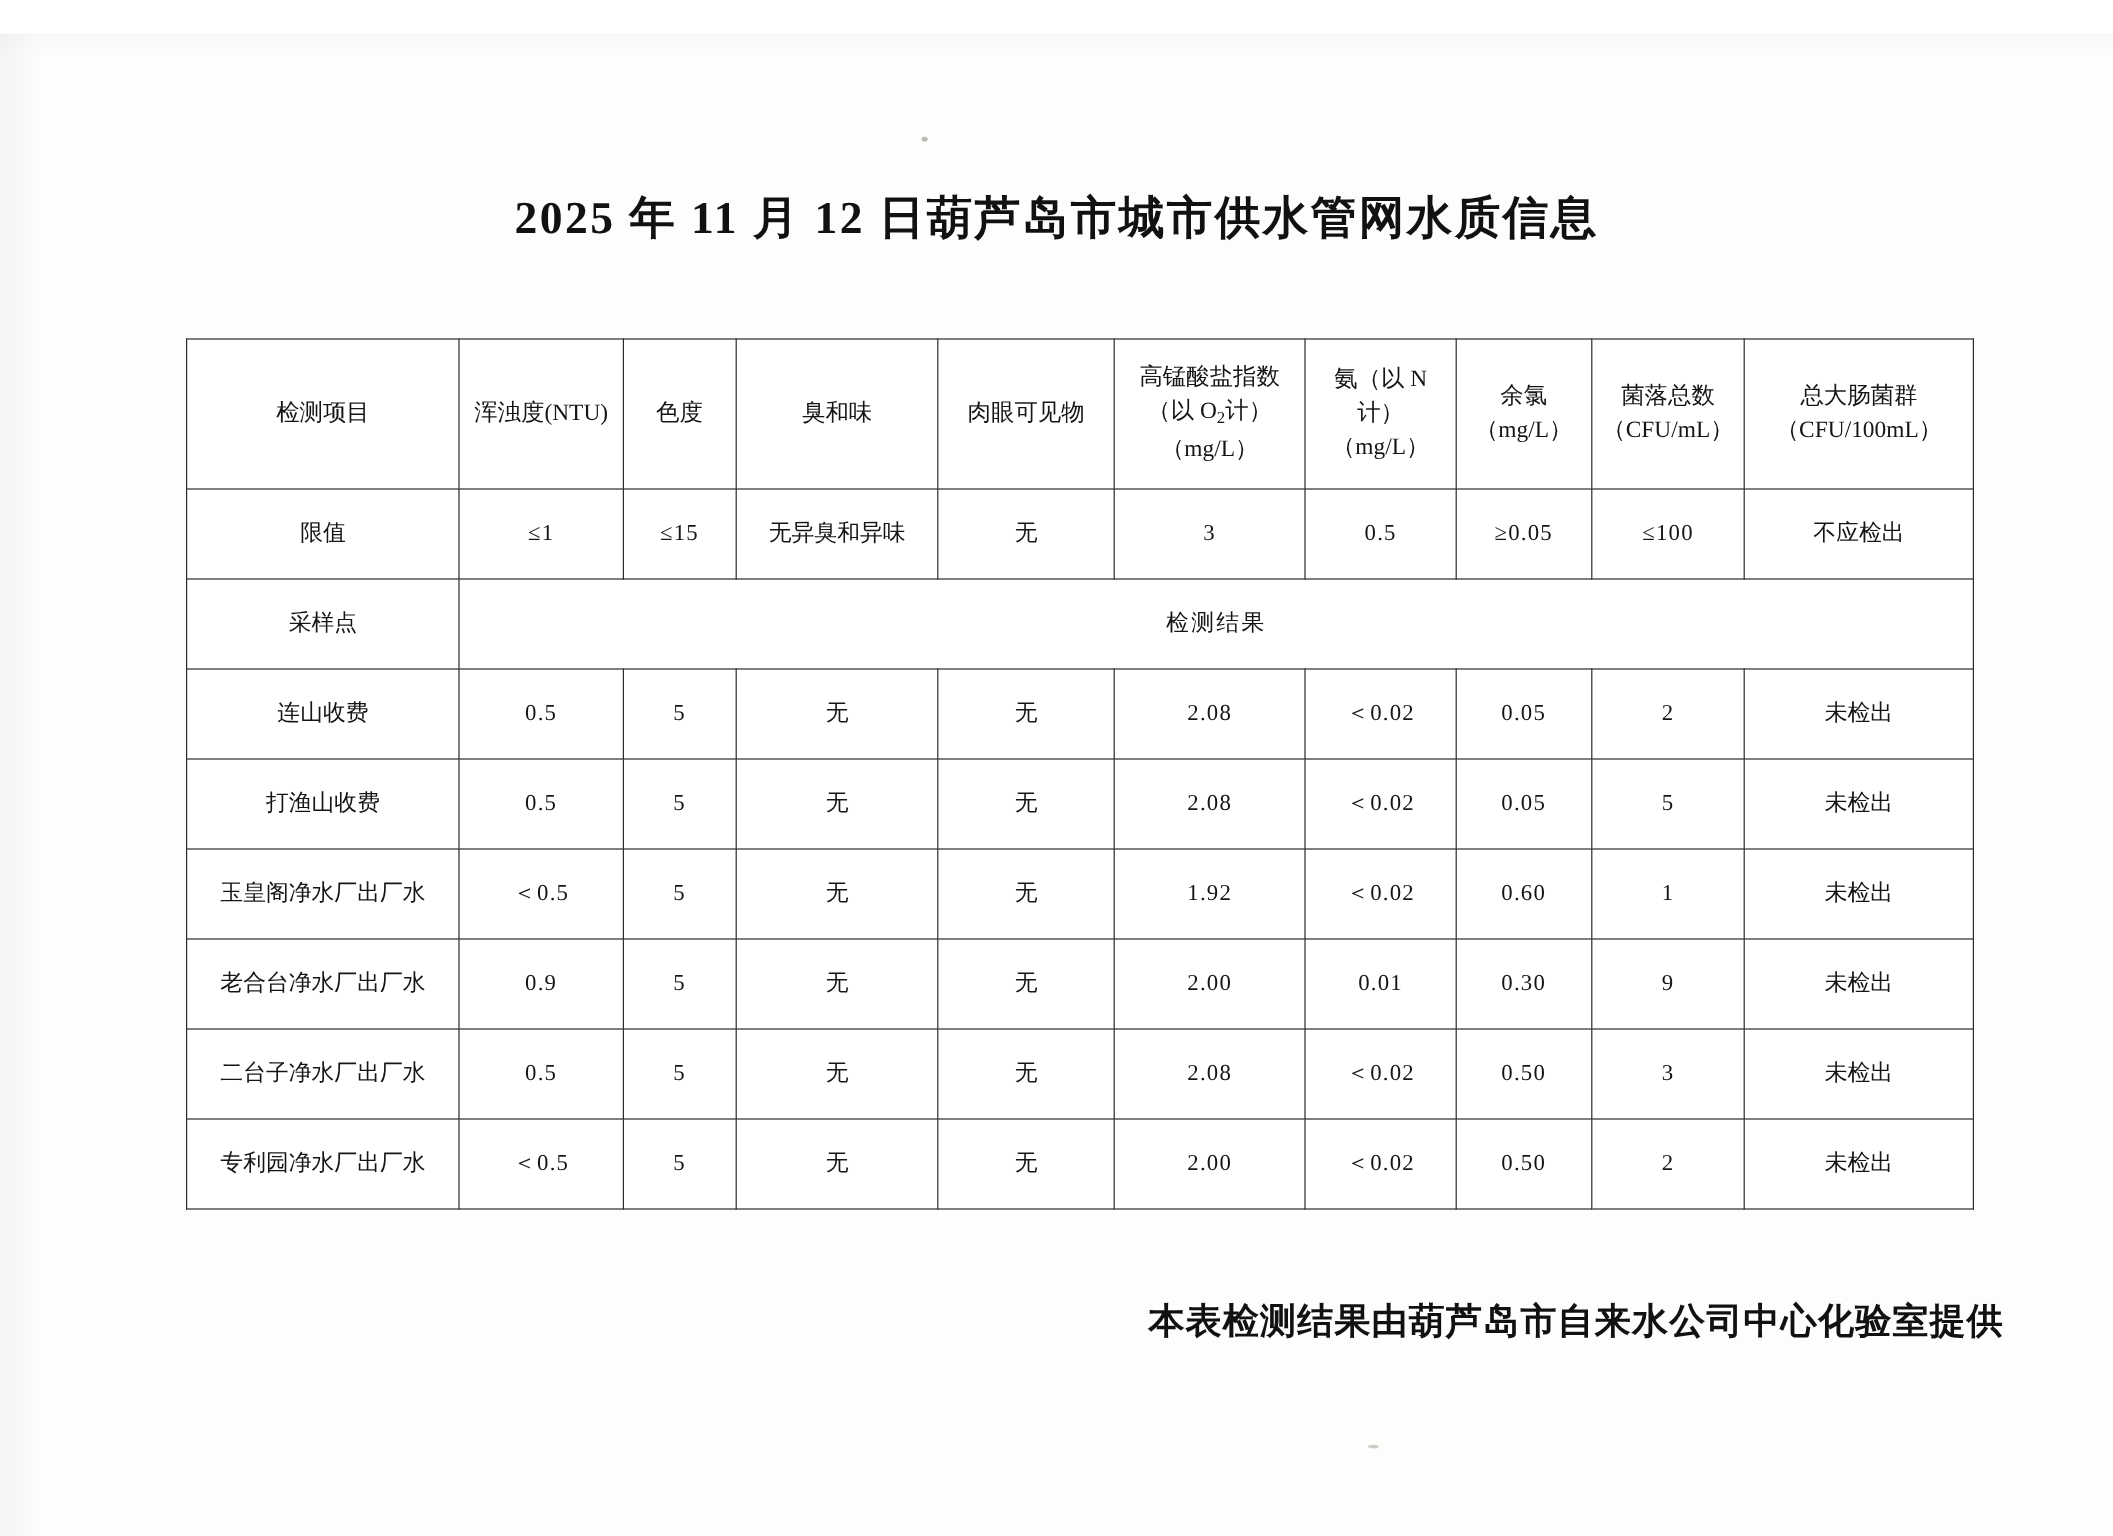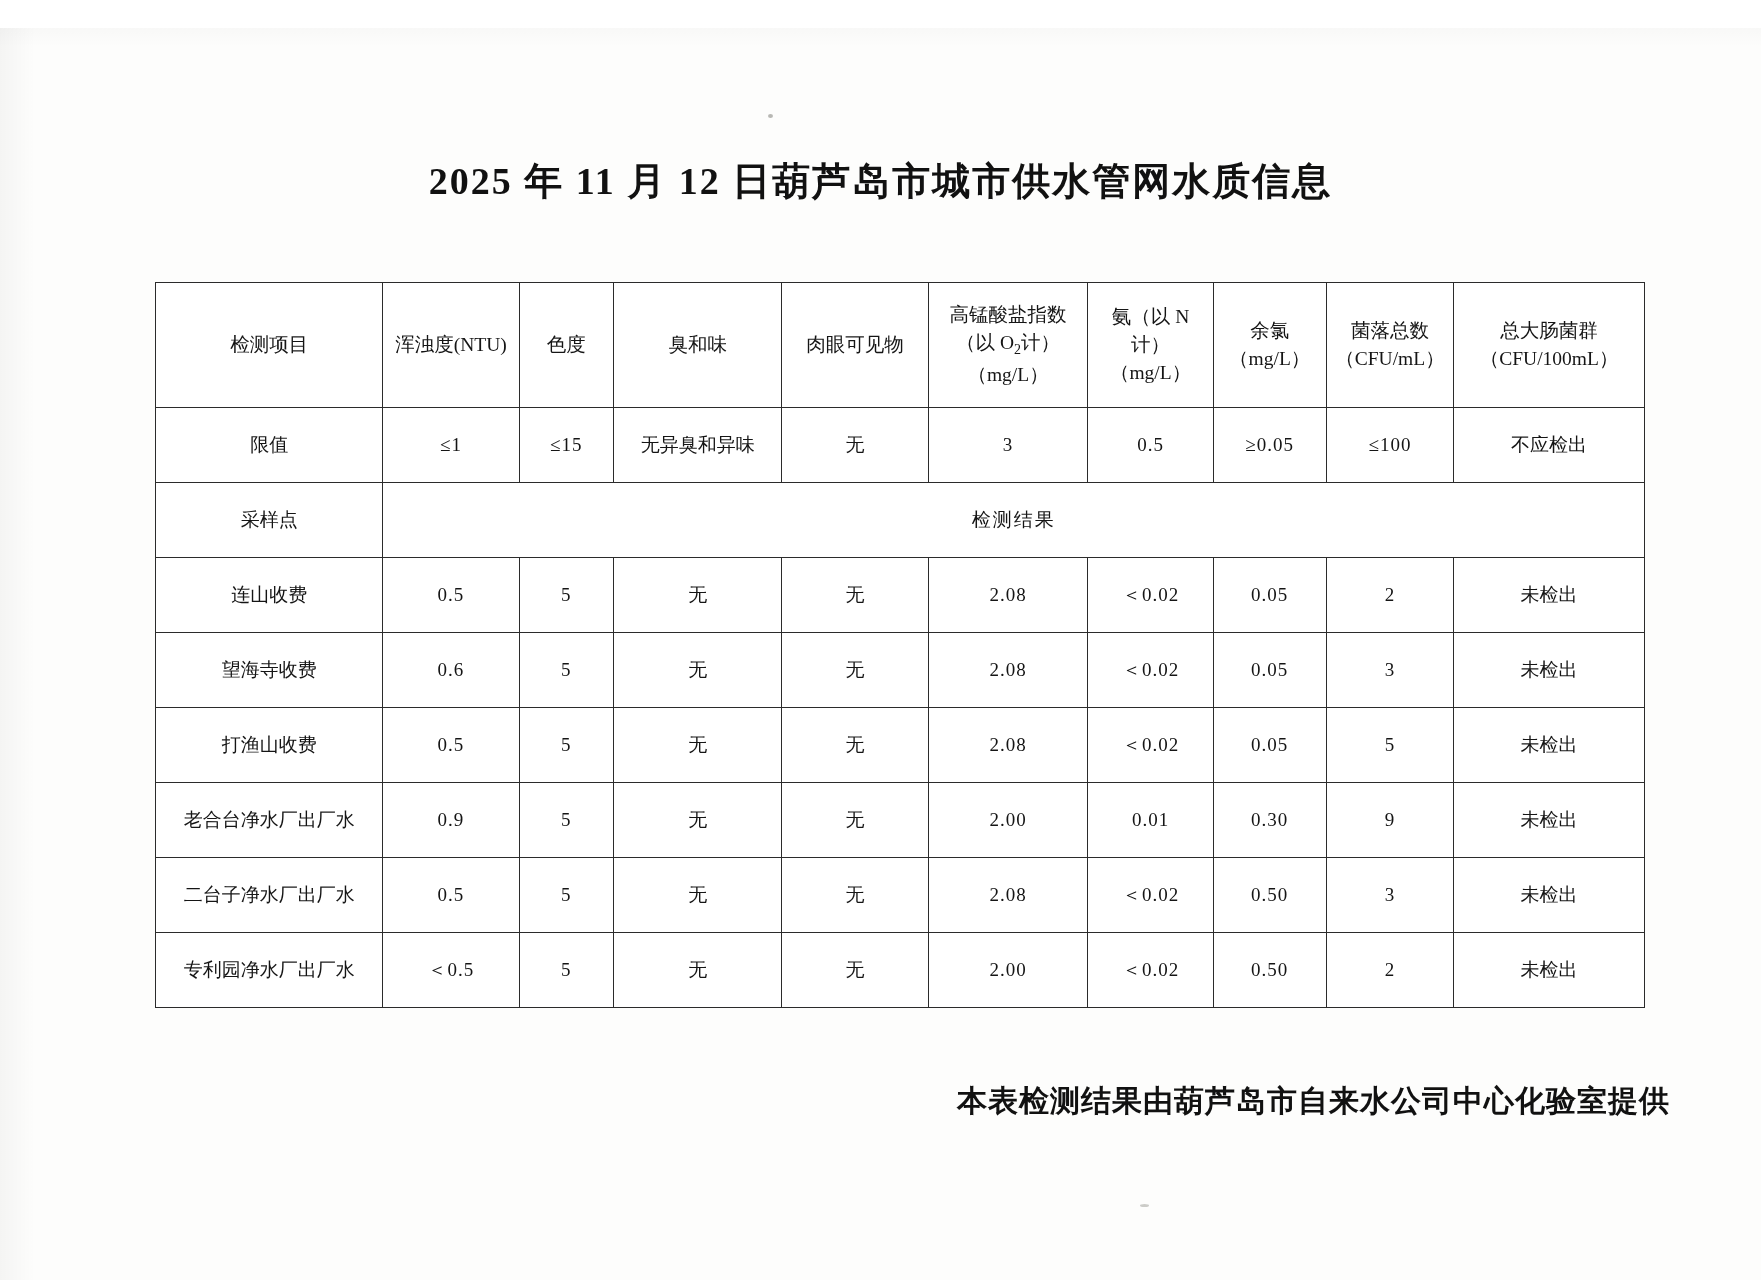--- a/index.html
+++ b/index.html
@@ -198,46 +198,46 @@
         <td>无</td>
         <td>无</td>
         <td class="num">2.08</td>
         <td class="num">＜0.02</td>
         <td class="num">0.05</td>
         <td class="num">2</td>
         <td>未检出</td>
       </tr>
 
 
-      <tr class="data-row">
-        <td class="wide-cell">望海寺收费</td>
-        <td class="num">0.6</td>
+
+      <tr class="data-row">
+        <td class="wide-cell">打渔山收费</td>
+        <td class="num">0.5</td>
         <td class="num">5</td>
         <td>无</td>
         <td>无</td>
         <td class="num">2.08</td>
         <td class="num">＜0.02</td>
         <td class="num">0.05</td>
-        <td class="num">3</td>
-        <td>未检出</td>
-      </tr>
-
-      <tr class="data-row">
-        <td class="wide-cell">打渔山收费</td>
-        <td class="num">0.5</td>
-        <td class="num">5</td>
-        <td>无</td>
-        <td>无</td>
-        <td class="num">2.08</td>
-        <td class="num">＜0.02</td>
-        <td class="num">0.05</td>
-        <td class="num">5</td>
-        <td>未检出</td>
-      </tr>
-
+        <td class="num">5</td>
+        <td>未检出</td>
+      </tr>
+
+      <tr class="data-row">
+        <td class="wide-cell">玉皇阁净水厂出厂水</td>
+        <td class="num">＜0.5</td>
+        <td class="num">5</td>
+        <td>无</td>
+        <td>无</td>
+        <td class="num">1.92</td>
+        <td class="num">＜0.02</td>
+        <td class="num">0.60</td>
+        <td class="num">1</td>
+        <td>未检出</td>
+      </tr>
 
       <tr class="data-row">
         <td class="wide-cell">老合台净水厂出厂水</td>
         <td class="num">0.9</td>
         <td class="num">5</td>
         <td>无</td>
         <td>无</td>
         <td class="num">2.00</td>
         <td class="num">0.01</td>
         <td class="num">0.30</td>

